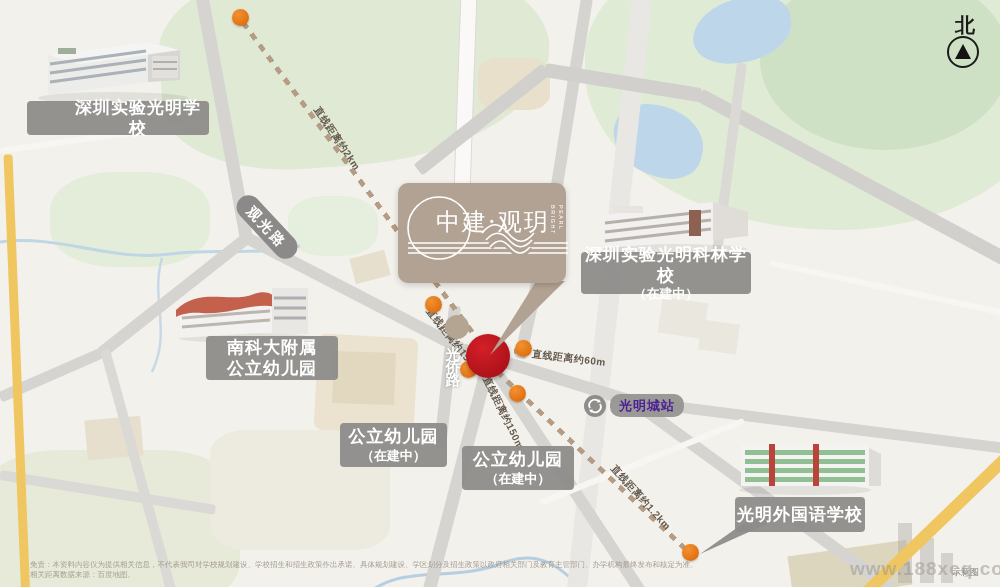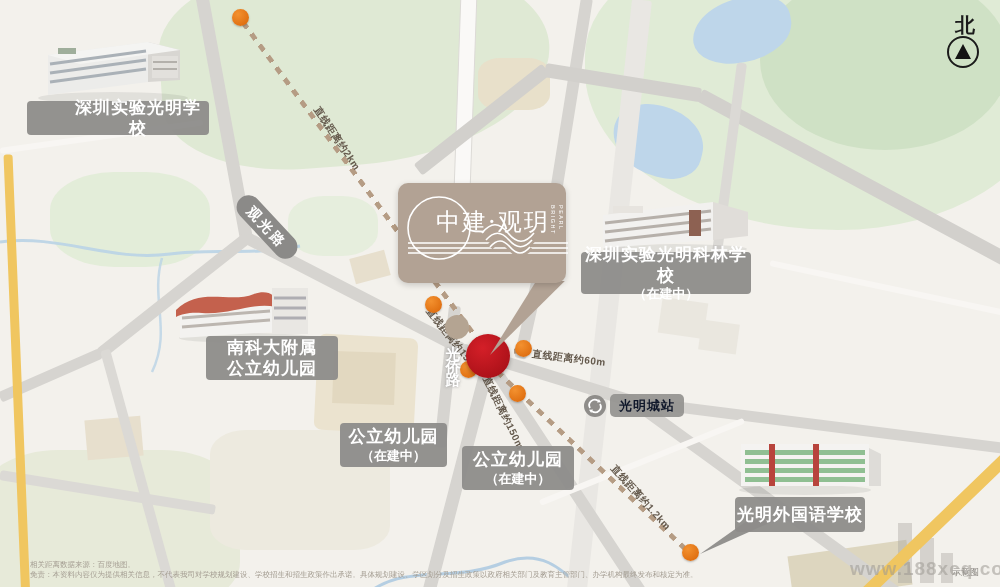--- a/index.html
+++ b/index.html
@@ -37,22 +37,22 @@
   .logo-tail{position:absolute;left:468px;top:281px;width:110px;height:74px;background:#b2a294;
              clip-path:polygon(62% 0,88% 0,20% 100%);z-index:5;}
   .logo-title{font-family:"DejaVu Serif","Liberation Serif",serif;}
   
   .roadname-box{position:absolute;z-index:6;background:#8b8a88;color:#fff;border-radius:12px;
                 font-weight:bold;font-size:14px;letter-spacing:3px;text-align:center;
                 line-height:24px;}
   .roadname-vert{position:absolute;z-index:6;writing-mode:vertical-rl;color:#fff;font-weight:bold;
                  font-size:15px;letter-spacing:13px;text-shadow:0 0 3px rgba(110,110,110,.7);}
   
-  .station-label{position:absolute;z-index:6;background:rgba(148,146,143,.92);color:#0f172a;
-                 border-radius:5px;font-size:13px;font-weight:bold;text-align:center;line-height:23px;
+  .station-label{position:absolute;z-index:6;background:rgba(148,146,143,.92);color:#4c1d95;
+                 border-radius:10px;font-size:13px;font-weight:bold;text-align:center;line-height:23px;
                  letter-spacing:1px;}
   
   .compass-n{position:absolute;z-index:7;font-size:20px;font-weight:bold;color:#1b1b1b;}
   .compass-circle{position:absolute;z-index:7;width:28px;height:28px;border:2px solid #1b1b1b;
                   border-radius:50%;display:flex;align-items:center;justify-content:center;}
   .compass-arrow{width:0;height:0;border-left:8px solid transparent;border-right:8px solid transparent;
                  border-bottom:15px solid #141414;margin-top:-2px;}
   
   .disclaimer{position:absolute;left:30px;top:560px;width:720px;z-index:8;font-size:7.5px;
               line-height:10px;color:#a49d92;}
@@ -248,19 +248,19 @@
     <polygon points="7.2,18 5,14.8 9,14.4" fill="#fff"></polygon>
   </svg>
   <div class="station-label" style="left:610px;top:394px;width:74px;height:23px;">光明城站</div>
 
   <div class="compass-n" style="left:955px;top:12px;">北</div>
   <div class="compass-circle" style="left:947px;top:36px;">
     <div class="compass-arrow"></div>
   </div>
 
   <div class="disclaimer">
+    <div>免责：本资料内容仅为提供相关信息，不代表我司对学校规划建设、学校招生和招生政策作出承诺。具体规划建设、学区划分及招生政策以政府相关部门及教育主管部门、办学机构最终发布和核定为准。</div>
     <div>相关距离数据来源：百度地图。</div>
-    <div>免责：本资料内容仅为提供相关信息，不代表我司对学校规划建设、学校招生和招生政策作出承诺。具体规划建设、学区划分及招生政策以政府相关部门及教育主管部门、办学机构最终发布和核定为准。</div>
   </div>
   <div class="watermark">www.188xcq.com</div>
   <div class="diagram-note">示意图</div>
 
 </div>
 
 </body></html>

